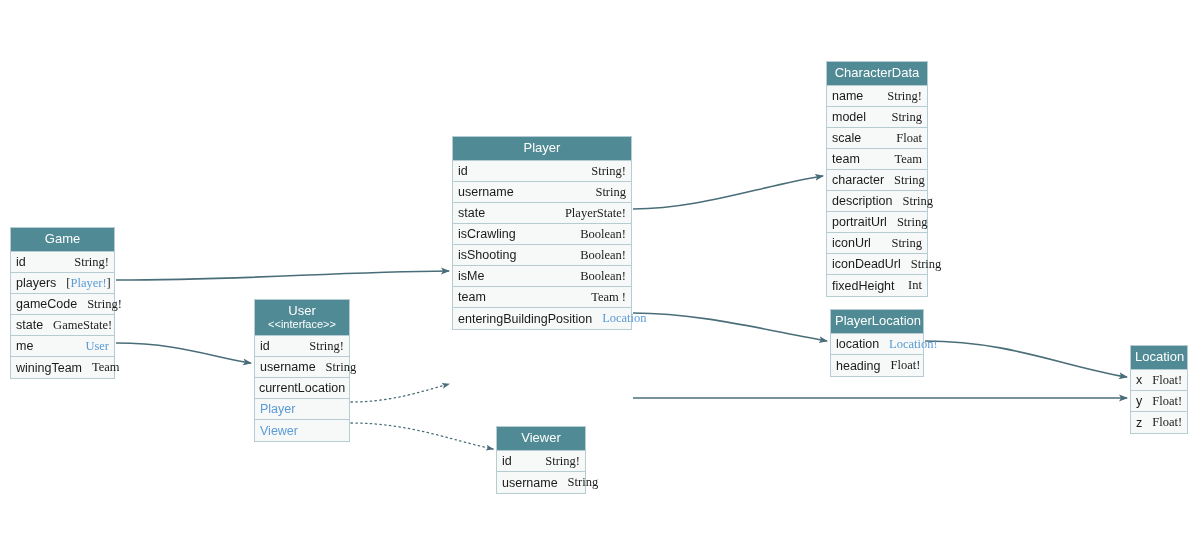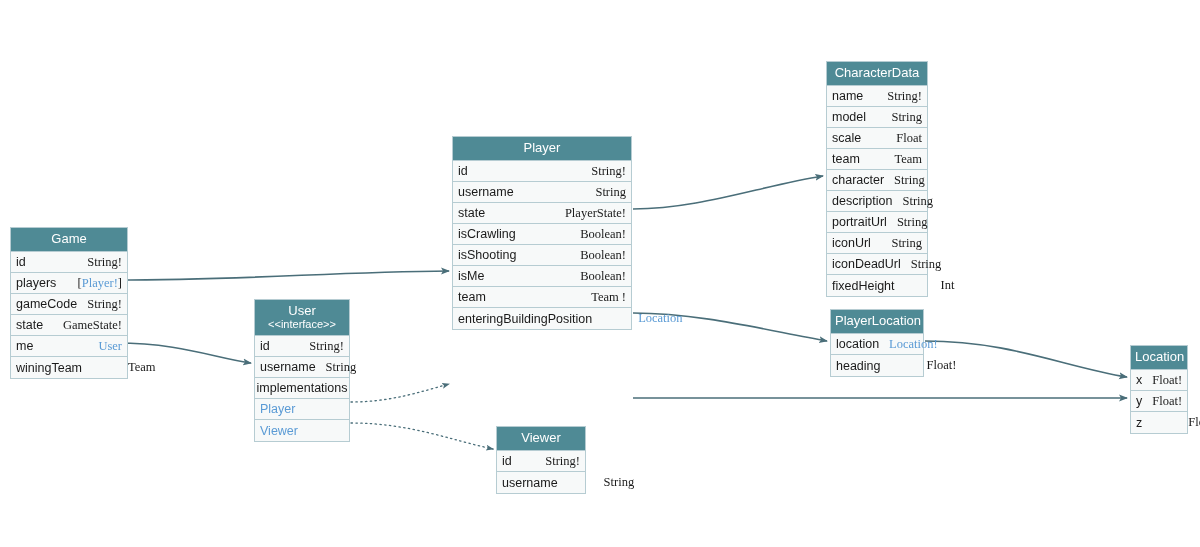--- a/index.html
+++ b/index.html
@@ -41,21 +41,21 @@
     align-items:center;
     font-size:12.5px;
     color:#1a1a1a;
     background:#f7f9f9;
     border-bottom:1px solid #b6ccd2;
     padding:0 5px;
     box-sizing:border-box;
     height:21px;
     white-space:nowrap;
   }
-  .row:last-child{border-bottom:none;gap:36px;}
+  .row:last-child{border-bottom:none;}
   .row .fname{text-align:left;}
   .row .ftype{text-align:left;padding-left:10px;font-family:Liberation Serif, serif;}
   .row.center{justify-content:center;}
   .row.center .fname{padding-left:0;}
   .link{color:#5b9bd5;}
   .blk{color:#1a1a1a;}
 </style>
 </head>
 <body>
 
@@ -74,21 +74,21 @@
         <path d="M 116 343 C 180 343, 215 358, 251 363" fill="none" stroke="#4a6e79" stroke-width="1.6" marker-end="url(#arrow)"></path>
         <path d="M 633 209 C 700 209, 760 186, 823 176" fill="none" stroke="#4a6e79" stroke-width="1.6" marker-end="url(#arrow)"></path>
         <path d="M 633 313 C 700 313, 765 330, 827 341" fill="none" stroke="#4a6e79" stroke-width="1.6" marker-end="url(#arrow)"></path>
         <path d="M 633 398 L 1127 398" fill="none" stroke="#4a6e79" stroke-width="1.6" marker-end="url(#arrow)"></path>
         <path d="M 925 341 C 1010 341, 1065 367, 1127 377" fill="none" stroke="#4a6e79" stroke-width="1.6" marker-end="url(#arrow)"></path>
         <path d="M 351 402 C 390 402, 420 392, 449 384" fill="none" stroke="#4a6e79" stroke-width="1.3" stroke-dasharray="1.4 3.4" stroke-linecap="round" marker-end="url(#arrowdot)"></path>
         <path d="M 351 423 C 410 423, 450 440, 493 449" fill="none" stroke="#4a6e79" stroke-width="1.3" stroke-dasharray="1.4 3.4" stroke-linecap="round" marker-end="url(#arrowdot)"></path>
       </g>
   </svg>
   <div id="entity-layer">
-      <div class="entity" style="left: 10px; top: 227px; width: 118px;">
+      <div class="entity" style="left: 10px; top: 227px; width: 105px;">
         <div class="hdr"><span>Game</span></div>
         <div class="row">
           <span class="fname">id</span>
           <span class="ftype">String!</span>
         </div>
         <div class="row">
           <span class="fname">players</span>
           <span class="ftype"><span class="blk">[</span><span class="link">Player!</span><span class="blk">]</span></span>
         </div>
         <div class="row">
@@ -112,21 +112,21 @@
         <div class="hdr"><span>User</span><span class="sub">&lt;&lt;interface&gt;&gt;</span></div>
         <div class="row">
           <span class="fname">id</span>
           <span class="ftype">String!</span>
         </div>
         <div class="row">
           <span class="fname">username</span>
           <span class="ftype">String</span>
         </div>
         <div class="row center">
-          <span class="fname">implementations</span>
+          <span class="fname">currentLocation</span>
         </div>
         <div class="row">
           <span class="fname link">Player</span>
         </div>
         <div class="row">
           <span class="fname link">Viewer</span>
         </div>
       </div>
       <div class="entity" style="left: 452px; top: 136px; width: 180px;">
         <div class="hdr"><span>Player</span></div>

